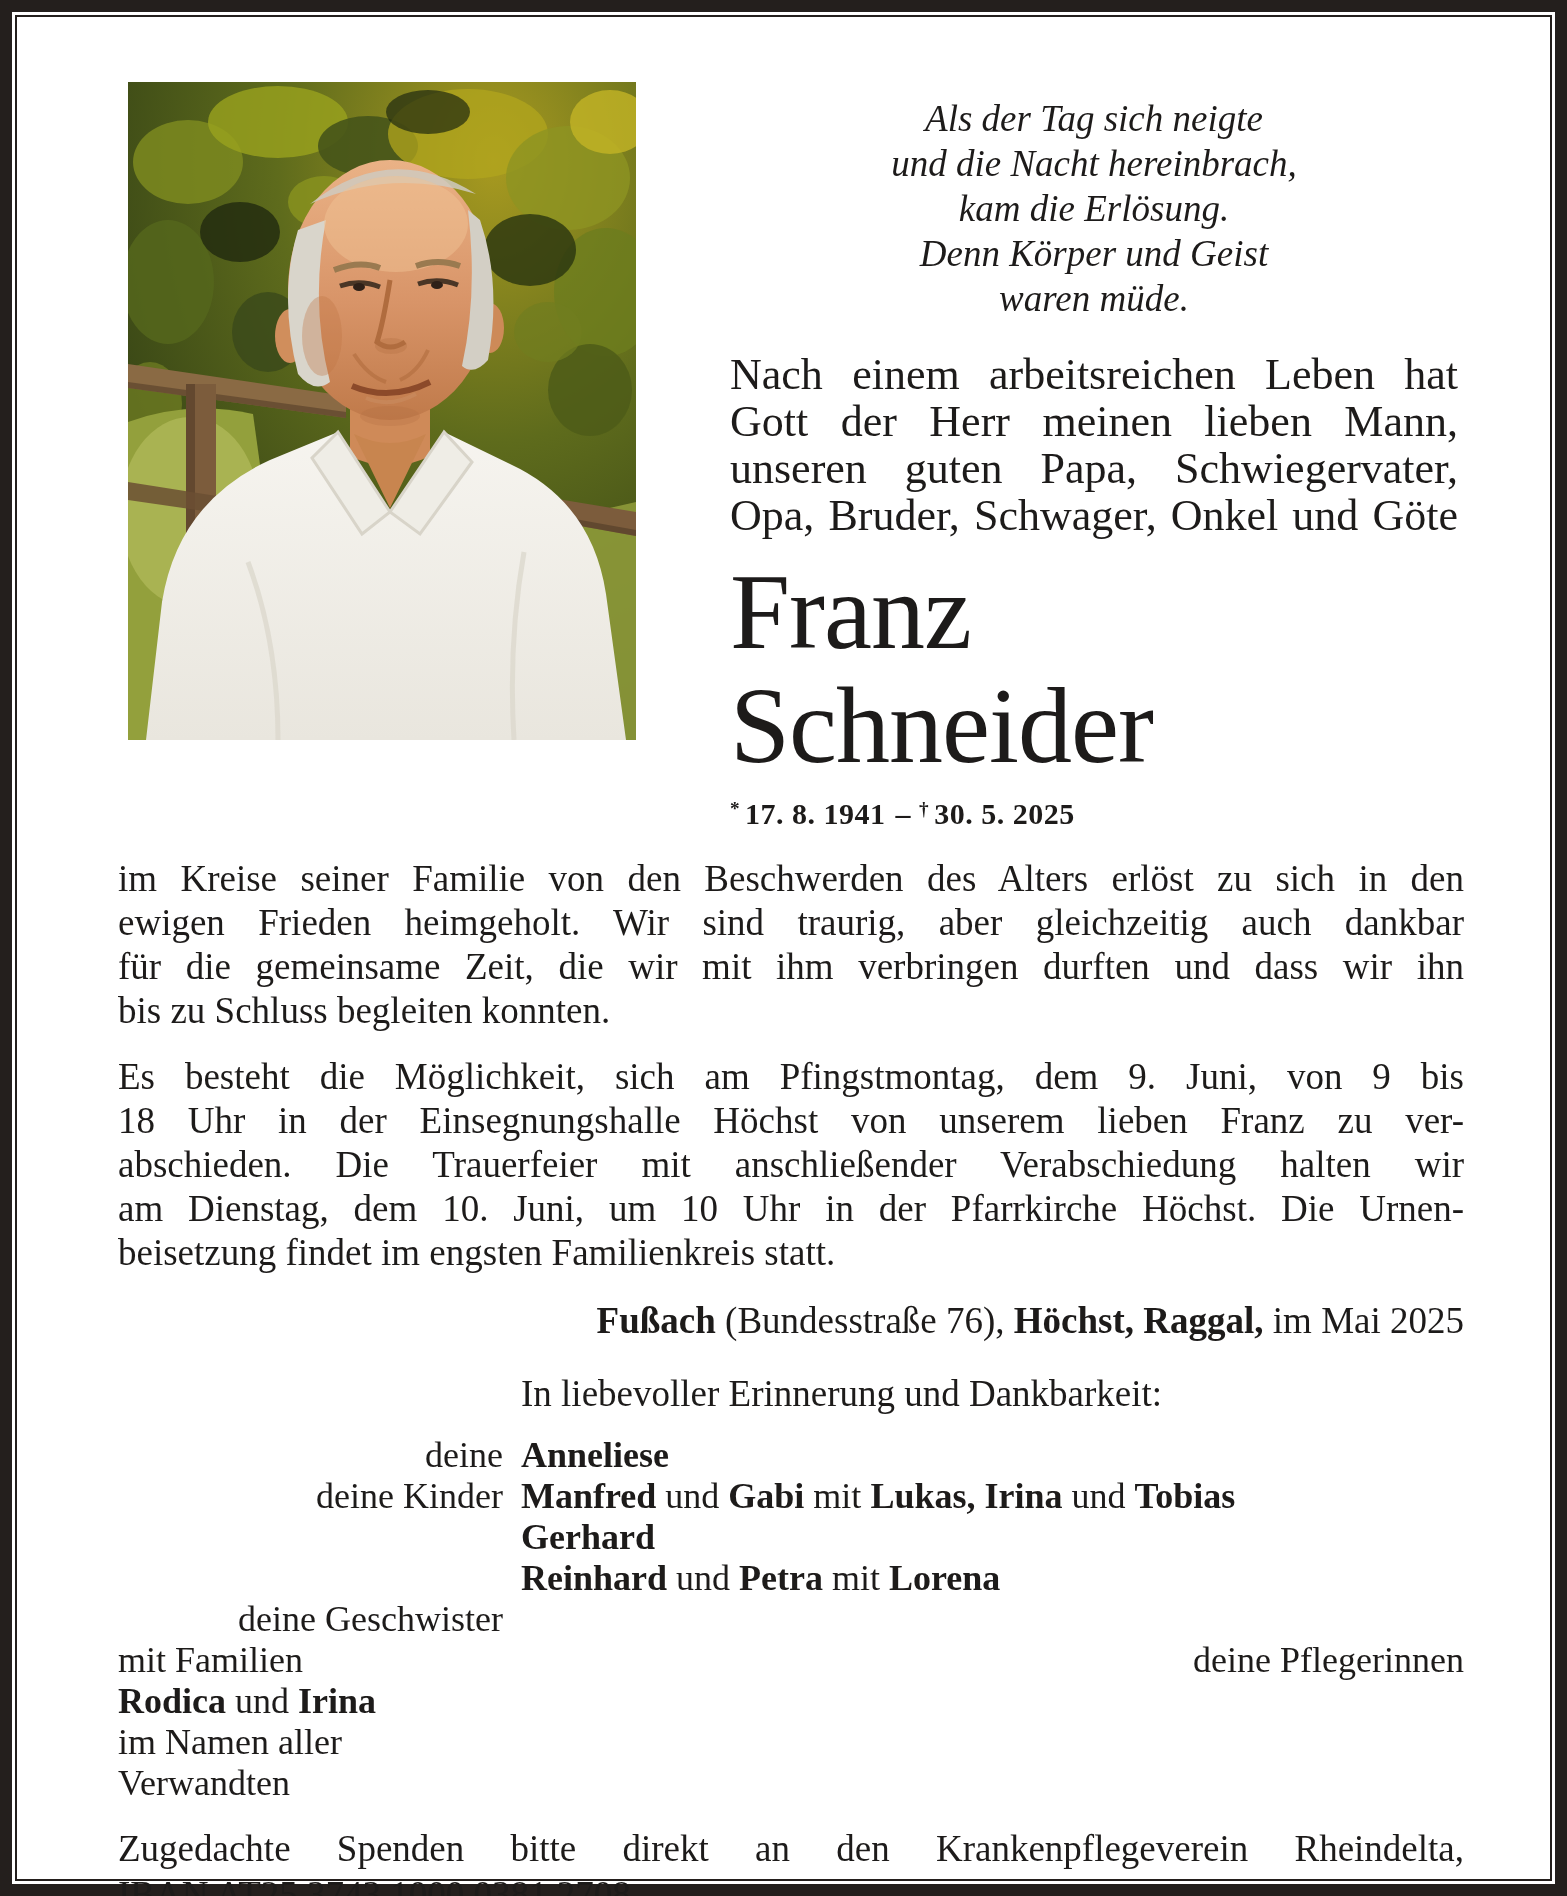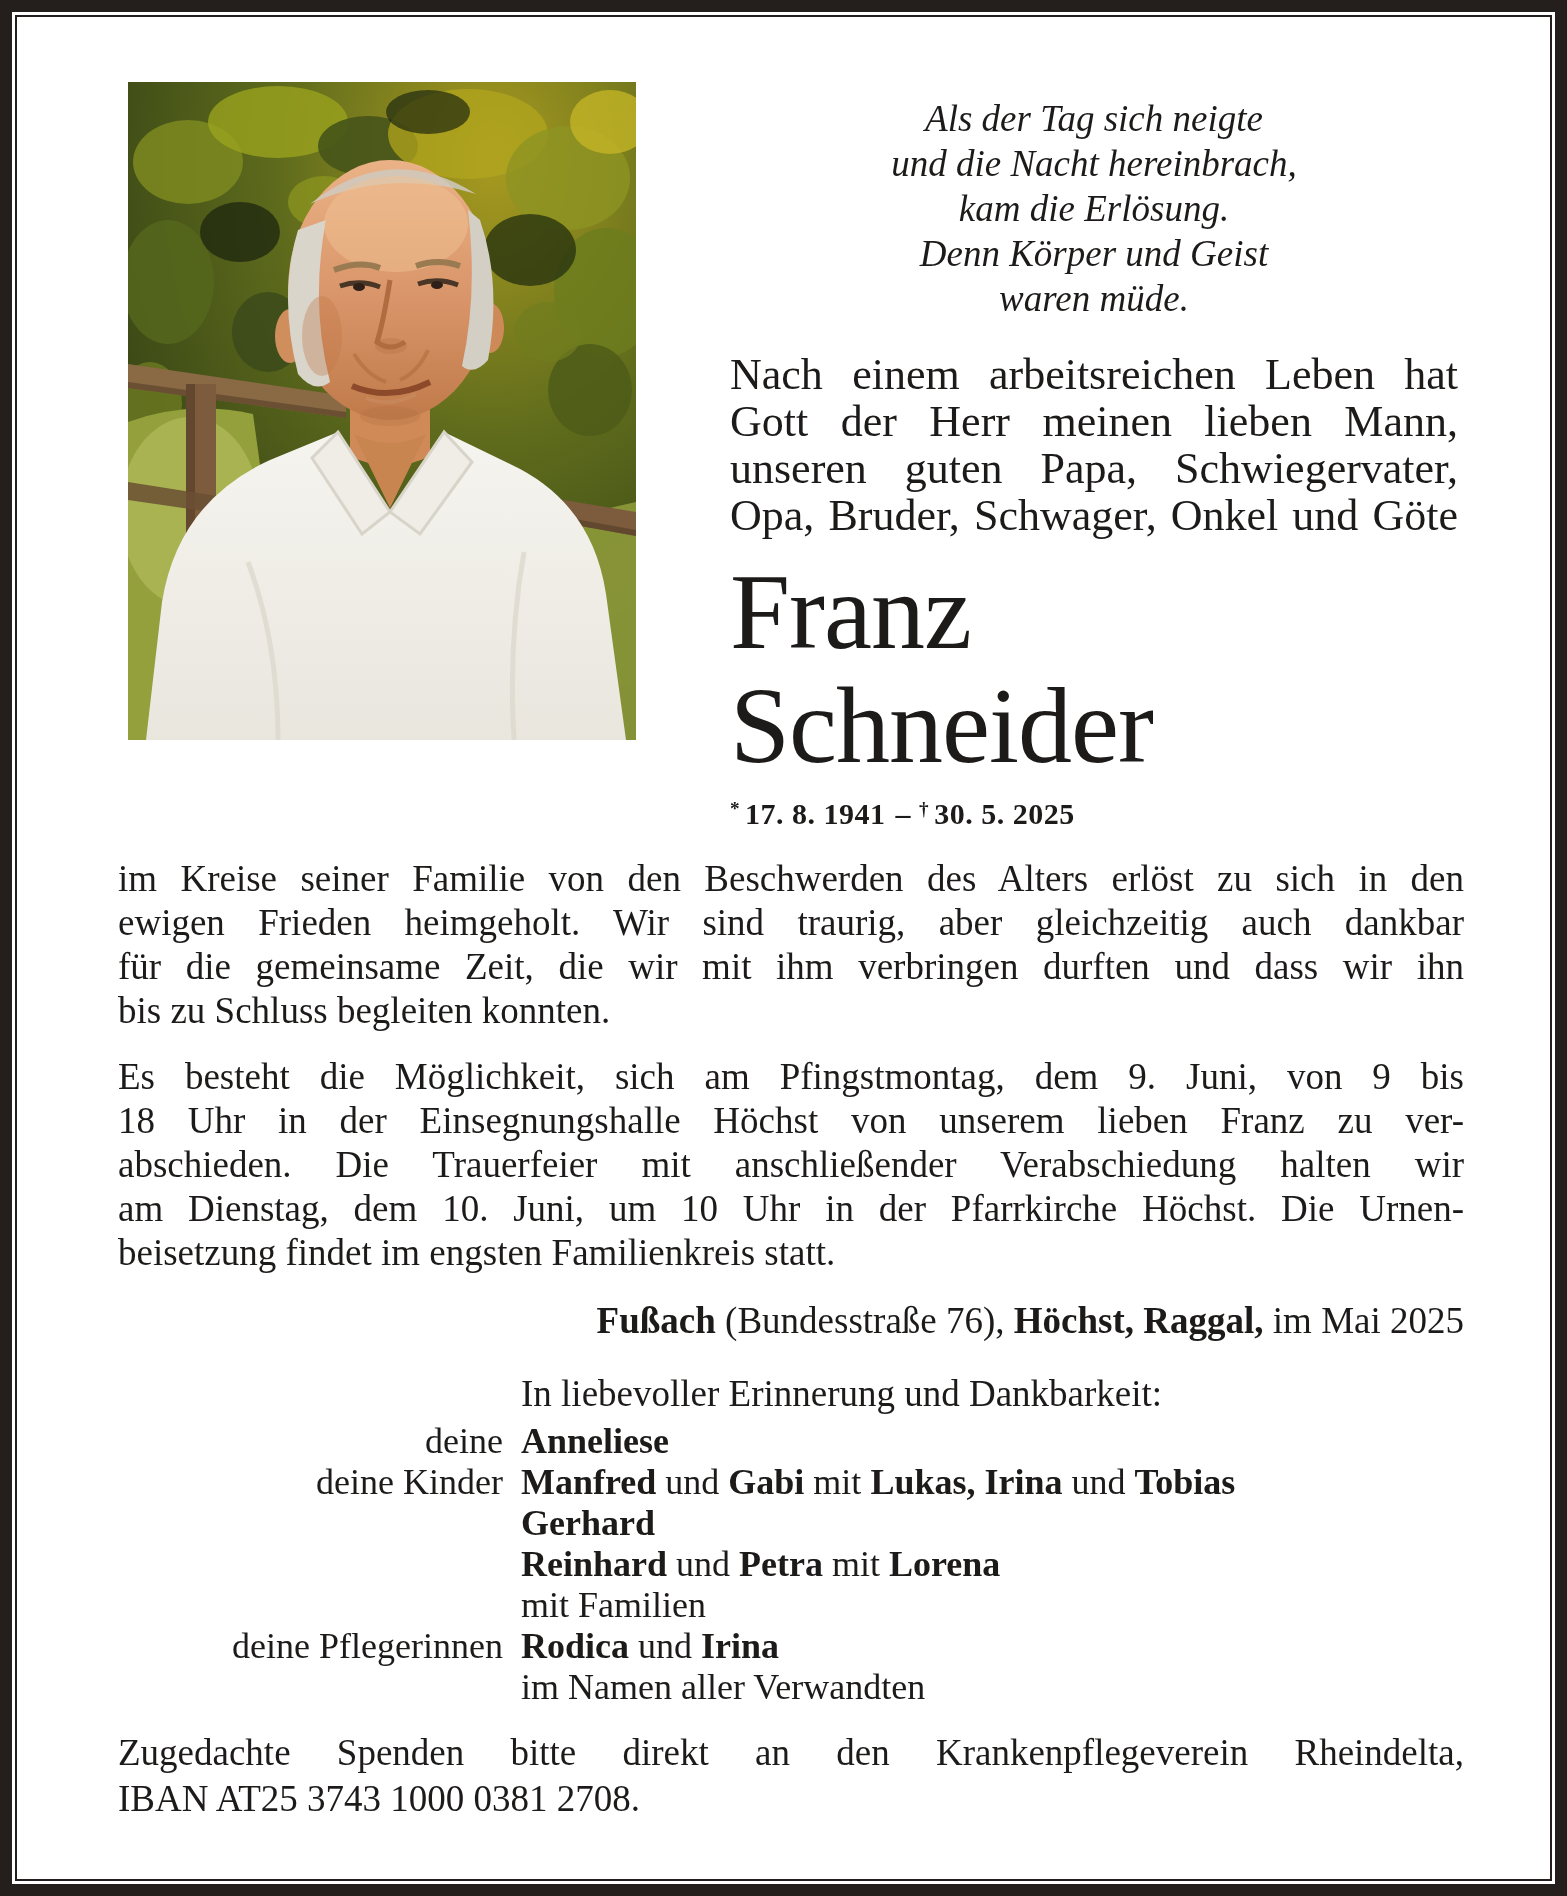--- a/index.html
+++ b/index.html
@@ -32,21 +32,21 @@
   .dates .dash{margin:0 8px 0 10px;}
 
   
   .para{font-size:37px;line-height:44px;}
   .para2{margin-top:22px;font-family:Liberation Serif, serif;}
   .location{font-size:37px;margin-top:24px;text-align:right;}
   .b{font-weight:bold;}
   .sup{font-size:62%;vertical-align:0.45em;}
 
   .rememberhead{font-size:37px;margin-top:30px;margin-left:403px;}
-  .rows{margin-top:6px;display:grid;grid-template-columns:385px 1fr;column-gap:18px;
+  .rows{margin-top:20px;display:grid;grid-template-columns:385px 1fr;column-gap:18px;
         font-size:36px;line-height:41px;}
   .rlabel{text-align:right;}
 
   .donation{font-size:37px;line-height:46px;margin-top:22px;}
 </style>
 </head>
 <body>
 
 <div class="paper">
   <div class="content">
@@ -181,20 +181,21 @@
 
     <div class="rows">
         <div class="rlabel">deine</div>
         <div class="rvalue"><span class="b">Anneliese</span></div>
         <div class="rlabel">deine Kinder</div>
         <div class="rvalue"><span class="b">Manfred</span><span> und </span><span class="b">Gabi</span><span> mit </span><span class="b">Lukas, Irina</span><span> und </span><span class="b">Tobias</span></div>
         <div class="rlabel"></div>
         <div class="rvalue"><span class="b">Gerhard</span></div>
         <div class="rlabel"></div>
         <div class="rvalue"><span class="b">Reinhard</span><span> und </span><span class="b">Petra</span><span> mit </span><span class="b">Lorena</span></div>
+        <div class="rlabel">deine Geschwister</div>
         <div class="rlabel"></div>
         <div class="rvalue"><span>mit Familien</span></div>
         <div class="rlabel">deine Pflegerinnen</div>
         <div class="rvalue"><span class="b">Rodica</span><span> und </span><span class="b">Irina</span></div>
         <div class="rlabel"></div>
         <div class="rvalue"><span>im Namen aller Verwandten</span></div>
       </div>
 
     <div class="donation">
         <div class="jline">Zugedachte Spenden bitte direkt an den Krankenpflegeverein Rheindelta,</div>

